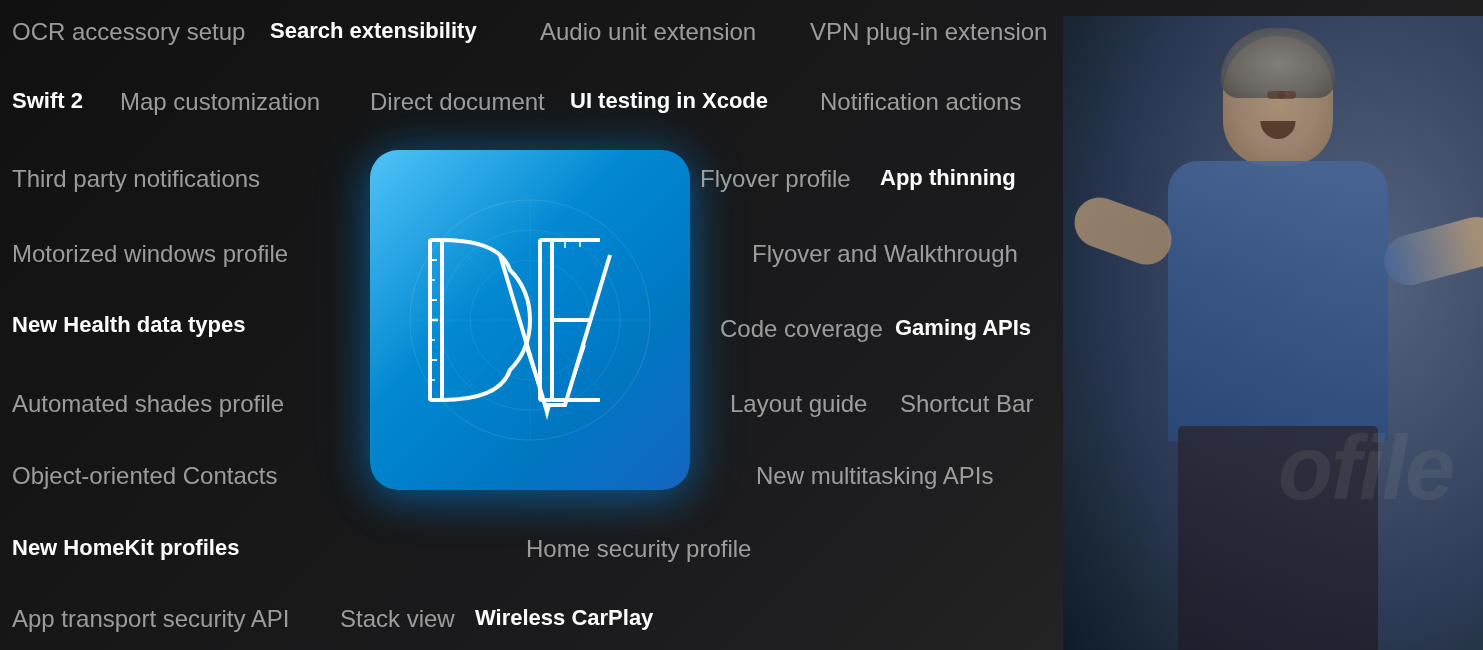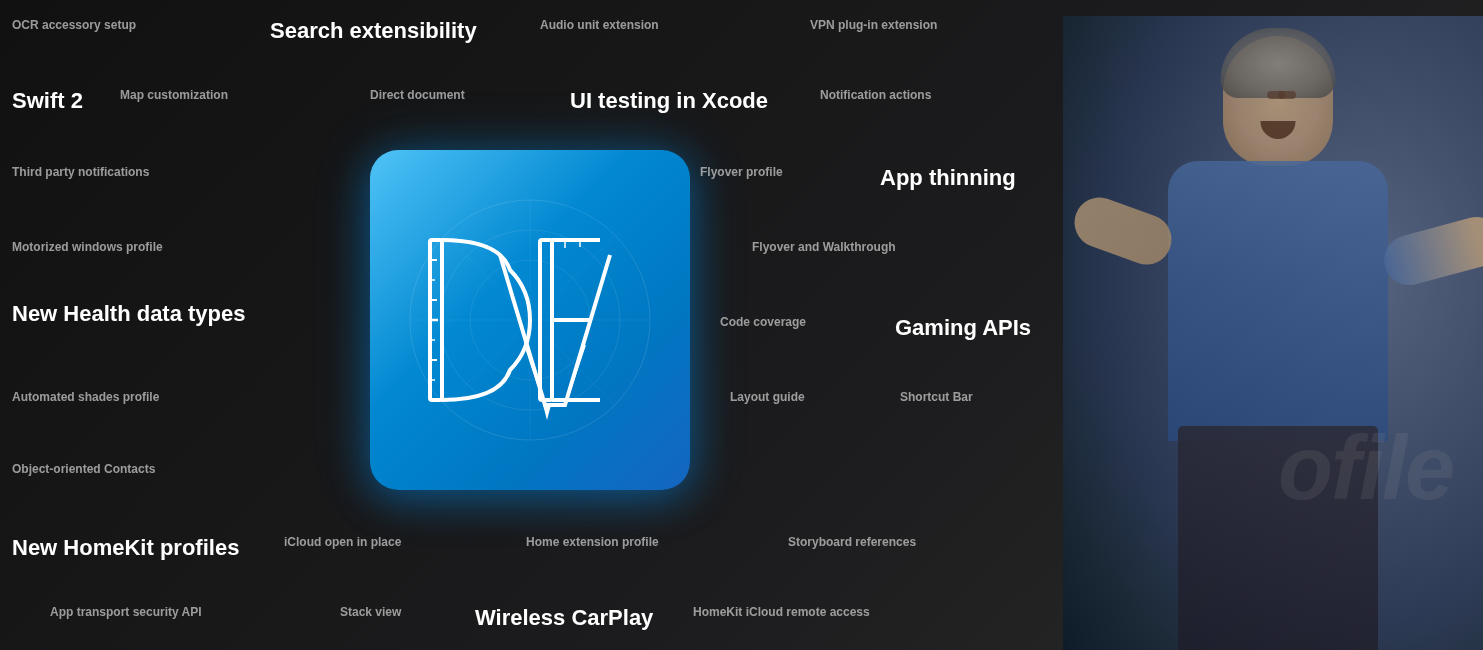--- a/index.html
+++ b/index.html
@@ -90,22 +90,22 @@
 
     .dev-svg {
       width: 260px;
       height: 260px;
     }
 
     
     .feature-text {
       position: absolute;
       color: rgba(200,200,200,0.75);
-      font-size: 12px;
-      font-weight: 700;
+      font-size: 24px;
+      font-weight: 400;
       white-space: nowrap;
     }
 
     .feature-text.bold {
       color: #ffffff;
       font-weight: 700;
       font-size: 22px;
       text-align: center;
     }
   </style>
@@ -186,28 +186,26 @@
     <div class="feature-text bold" style="left: 12px; top: 88px;">Swift 2</div>
     <div class="feature-text" style="left: 120px; top: 88px;">Map customization</div>
     <div class="feature-text" style="left: 370px; top: 88px;">Direct document</div>
     <div class="feature-text bold" style="left: 570px; top: 88px;">UI testing in Xcode</div>
     <div class="feature-text" style="left: 820px; top: 88px;">Notification actions</div>
     <div class="feature-text" style="left: 12px; top: 165px;">Third party notifications</div>
     <div class="feature-text" style="left: 700px; top: 165px;">Flyover profile</div>
     <div class="feature-text bold" style="left: 880px; top: 165px;">App thinning</div>
     <div class="feature-text" style="left: 12px; top: 240px;">Motorized windows profile</div>
     <div class="feature-text" style="left: 752px; top: 240px; text-align: right;">Flyover and Walkthrough</div>
-    <div class="feature-text bold" style="left: 12px; top: 301px;">New Health data types</div>
+    <div class="feature-text bold" style="left: 12px; top: 312px;">New Health data types</div>
     <div class="feature-text" style="left: 720px; top: 315px;">Code coverage</div>
     <div class="feature-text bold" style="left: 895px; top: 315px;">Gaming APIs</div>
     <div class="feature-text" style="left: 12px; top: 390px;">Automated shades profile</div>
     <div class="feature-text" style="left: 730px; top: 390px;">Layout guide</div>
     <div class="feature-text" style="left: 900px; top: 390px;">Shortcut Bar</div>
     <div class="feature-text" style="left: 12px; top: 462px;">Object-oriented Contacts</div>
+    <div class="feature-text" style="left: 756px; top: 462px;">New multitasking APIs</div>
     <div class="feature-text bold" style="left: 12px; top: 535px;">New HomeKit profiles</div>
-    <div class="feature-text" style="left: 284px; top: 535px;">iCloud open in place</div>
-    <div class="feature-text" style="left: 526px; top: 535px;">Home extension profile</div>
-    <div class="feature-text" style="left: 788px; top: 535px;">Storyboard references</div>
-    <div class="feature-text" style="left: 12px; top: 605px; margin-left: 38px;">App transport security API</div>
+    <div class="feature-text" style="left: 526px; top: 535px;">Home security profile</div>
+    <div class="feature-text" style="left: 12px; top: 605px;">App transport security API</div>
     <div class="feature-text" style="left: 340px; top: 605px;">Stack view</div>
     <div class="feature-text bold" style="left: 475px; top: 605px;">Wireless CarPlay</div>
-    <div class="feature-text" style="left: 693px; top: 605px;">HomeKit iCloud remote access</div>
   </div>
 
 </body></html>

